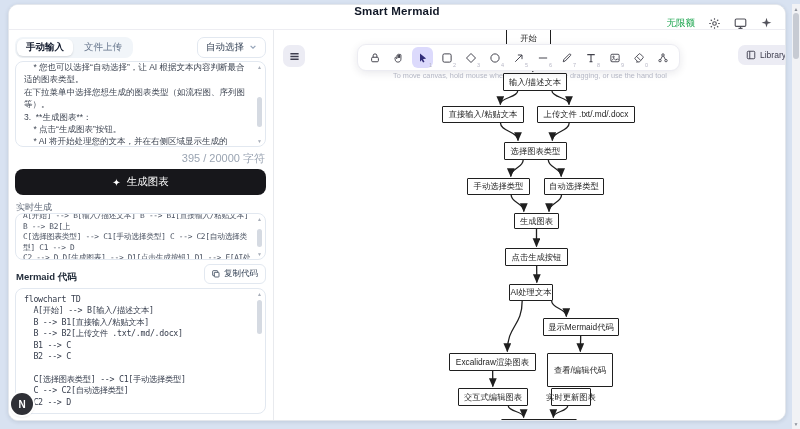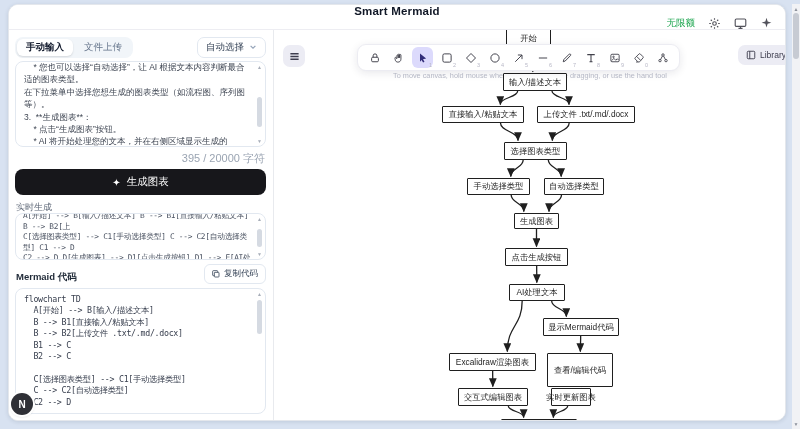--- a/index.html
+++ b/index.html
@@ -216,21 +216,21 @@
       <div id="nodes">
           <div class="fnode" style="left: 231px; top: -2px; width: 45px; height: 20px;">开始</div>
           <div class="fnode" style="left: 228px; top: 43px; width: 64px; height: 18px;">输入/描述文本</div>
           <div class="fnode" style="left: 167px; top: 76px; width: 82px; height: 17px;">直接输入/粘贴文本</div>
           <div class="fnode" style="left: 262px; top: 76px; width: 98px; height: 17px;">上传文件 .txt/.md/.docx</div>
           <div class="fnode" style="left: 229px; top: 112px; width: 63px; height: 18px;">选择图表类型</div>
           <div class="fnode" style="left: 192px; top: 148px; width: 63px; height: 17px;">手动选择类型</div>
           <div class="fnode" style="left: 269px; top: 148px; width: 60px; height: 17px;">自动选择类型</div>
           <div class="fnode" style="left: 239px; top: 183px; width: 45px; height: 16px;">生成图表</div>
           <div class="fnode" style="left: 230px; top: 218px; width: 63px; height: 18px;">点击生成按钮</div>
-          <div class="fnode" style="left: 234px; top: 254px; width: 56px; height: 17px;">AI处理文本</div>
+          <div class="fnode" style="left: 234px; top: 254px; width: 44px; height: 17px;">AI处理文本</div>
           <div class="fnode" style="left: 268px; top: 288px; width: 76px; height: 18px;">显示Mermaid代码</div>
           <div class="fnode" style="left: 174px; top: 323px; width: 87px; height: 18px;">Excalidraw渲染图表</div>
           <div class="fnode" style="left: 272px; top: 323px; width: 66px; height: 34px;">查看/编辑代码</div>
           <div class="fnode" style="left: 183px; top: 358px; width: 70px; height: 18px;">交互式编辑图表</div>
           <div class="fnode" style="left: 276px; top: 358px; width: 40px; height: 18px;">实时更新图表</div>
           <div class="fnode" style="left: 226px; top: 389px; width: 76px; height: 18px;">导出图表</div>
         </div>
 
       <div class="menu-btn">
         <svg viewBox="0 0 12 12" fill="none" stroke="currentColor" stroke-width="1.4">

